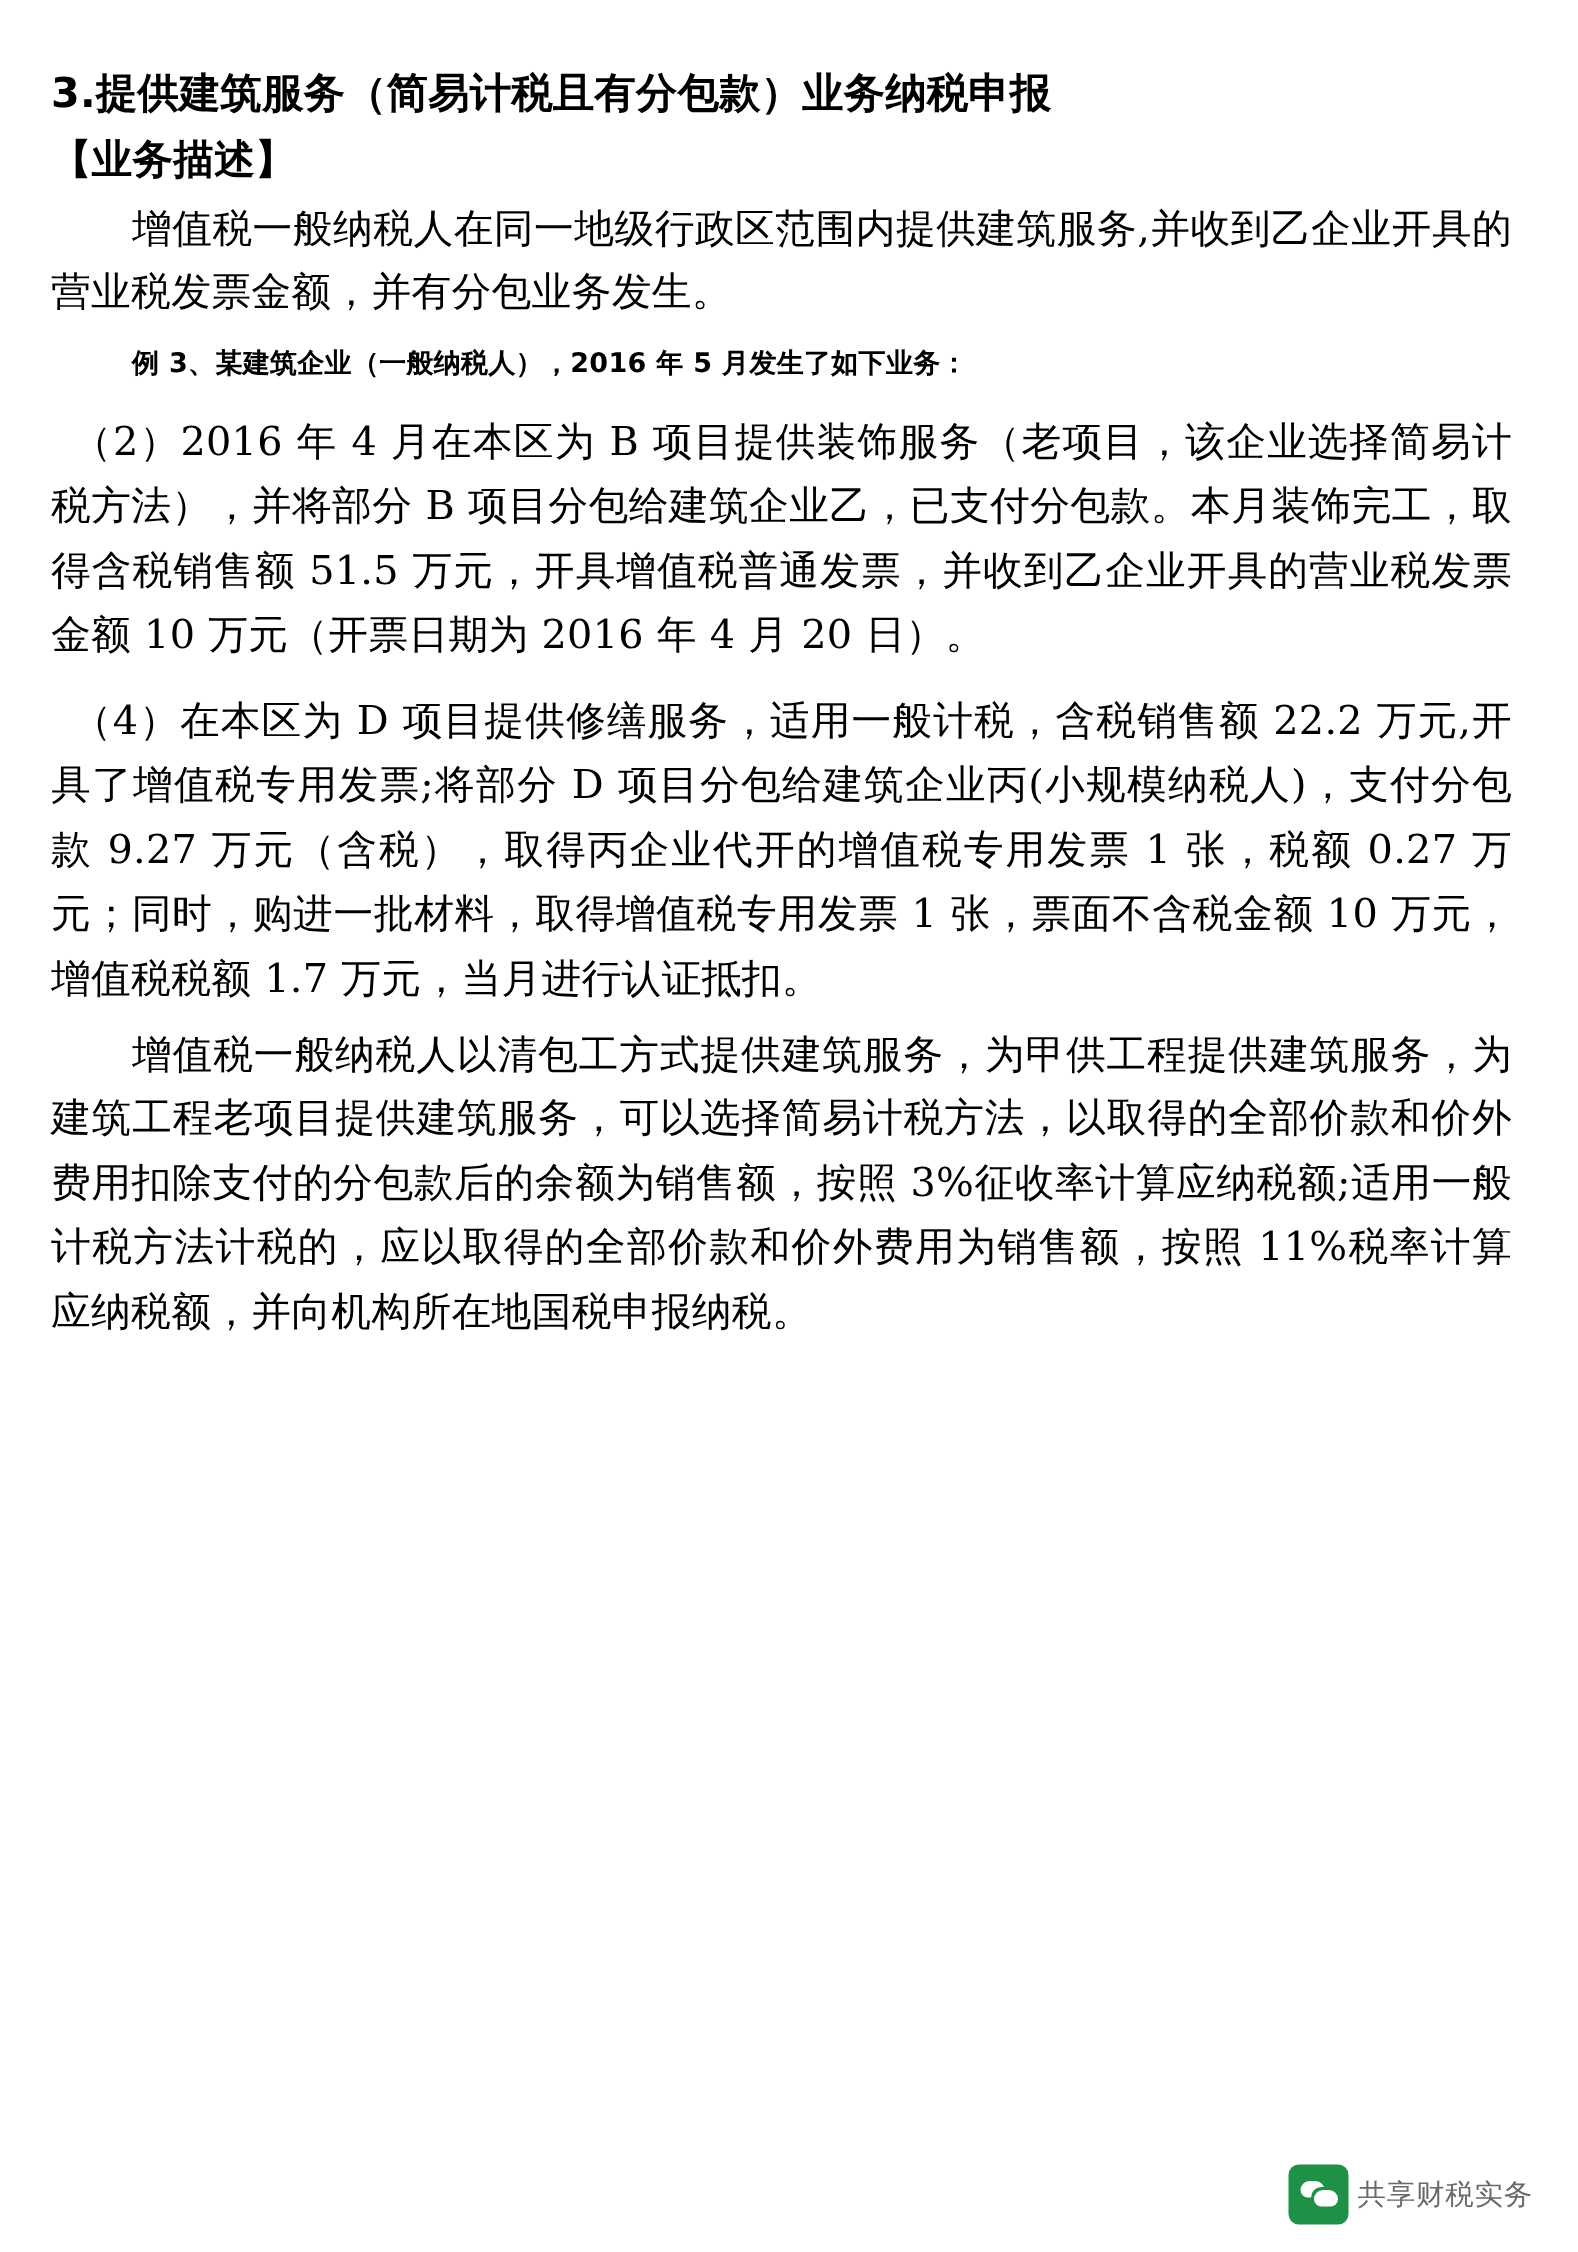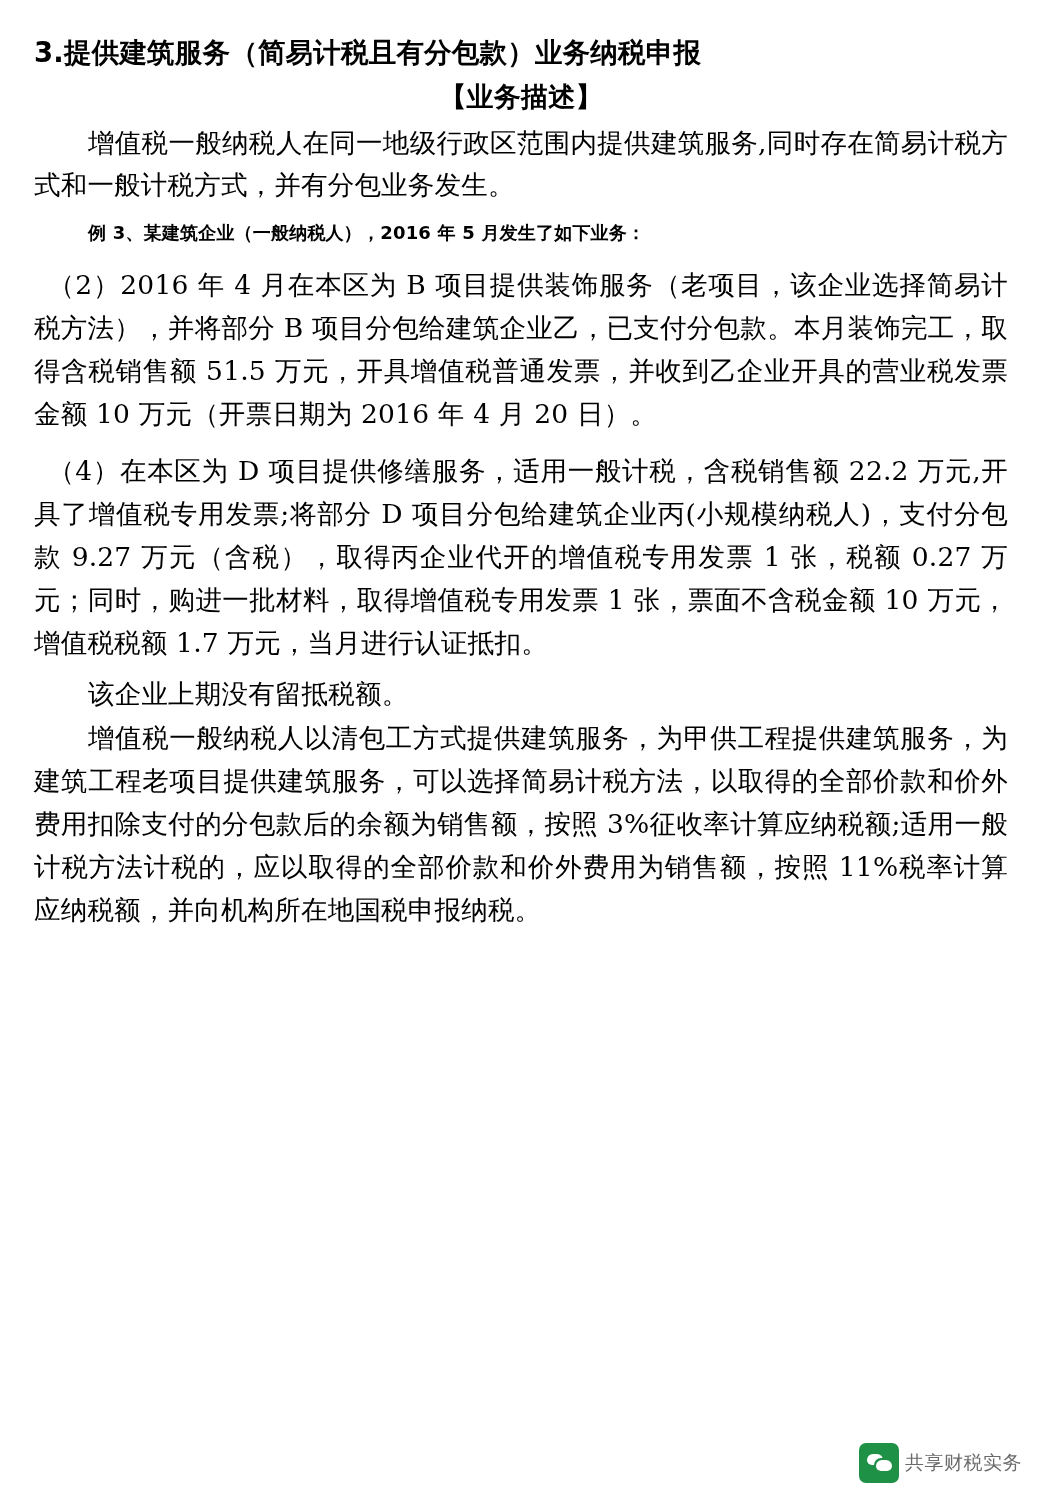--- a/index.html
+++ b/index.html
@@ -13,38 +13,37 @@
     position: relative;
     font-family: "DejaVu Serif", "Liberation Serif", serif;
     color: #000000;
     overflow: hidden;
   }
   .page {
     position: relative;
     width: 1052px;
     height: 1501px;
     box-sizing: border-box;
-    padding: 34px 44px 0 34px;
+    padding: 44px 44px 0 34px;
   }
   .heading {
     font-family: "DejaVu Sans", "Liberation Sans", sans-serif;
     font-weight: bold;
     font-size: 27.5px;
     line-height: 1.35;
     letter-spacing: 0.2px;
     margin: 0 0 8px 0;
   }
   .section-label {
     font-family: "DejaVu Sans", "Liberation Sans", sans-serif;
     font-weight: bold;
     font-size: 27px;
     line-height: 1.35;
     margin: 4px 0 6px 0;
     letter-spacing: 0.2px;
-    text-align: center;
   }
   p.body {
     font-size: 26.5px;
     line-height: 1.62;
     margin: 0 0 2px 0;
     text-align: justify;
     text-justify: inter-ideograph;
     letter-spacing: 0.2px;
   }
   p.indent {
@@ -110,31 +109,30 @@
 </style>
 </head>
 <body>
 
 <div class="page">
 
   <h1 class="heading">3.提供建筑服务（简易计税且有分包款）业务纳税申报</h1>
 
   <div class="section-label">【业务描述】</div>
 
-  <p class="body indent">增值税一般纳税人在同一地级行政区范围内提供建筑服务,同时存在简易计税方式和一般计税方式，并有分包业务发生。</p>
+  <p class="body indent">增值税一般纳税人在同一地级行政区范围内提供建筑服务,并收到乙企业开具的营业税发票金额，并有分包业务发生。</p>
 
   <p class="example">例 3、某建筑企业（一般纳税人），2016 年 5 月发生了如下业务：</p>
 
   <div class="spacer-sm"></div>
   <p class="body indent-small">（2）2016 年 4 月在本区为 B 项目提供装饰服务（老项目，该企业选择简易计税方法），并将部分 B 项目分包给建筑企业乙，已支付分包款。本月装饰完工，取得含税销售额 51.5 万元，开具增值税普通发票，并收到乙企业开具的营业税发票金额 10 万元（开票日期为 2016 年 4 月 20 日）。</p>
   <div class="spacer-sm"></div>
   <div class="spacer-sm"></div>
   <p class="body indent-small">（4）在本区为 D 项目提供修缮服务，适用一般计税，含税销售额 22.2 万元,开具了增值税专用发票;将部分 D 项目分包给建筑企业丙(小规模纳税人)，支付分包款 9.27 万元（含税），取得丙企业代开的增值税专用发票 1 张，税额 0.27 万元；同时，购进一批材料，取得增值税专用发票 1 张，票面不含税金额 10 万元，增值税税额 1.7 万元，当月进行认证抵扣。</p>
   <div class="spacer-sm"></div>
-  <p class="body indent">该企业上期没有留抵税额。</p>
 
 
   <p class="body indent">增值税一般纳税人以清包工方式提供建筑服务，为甲供工程提供建筑服务，为建筑工程老项目提供建筑服务，可以选择简易计税方法，以取得的全部价款和价外费用扣除支付的分包款后的余额为销售额，按照 3%征收率计算应纳税额;适用一般计税方法计税的，应以取得的全部价款和价外费用为销售额，按照 11%税率计算应纳税额，并向机构所在地国税申报纳税。</p>
 
   <div class="watermark">
     <div class="wm-logo"></div>
     <div class="wm-text">共享财税实务</div>
   </div>
 
 </div>

